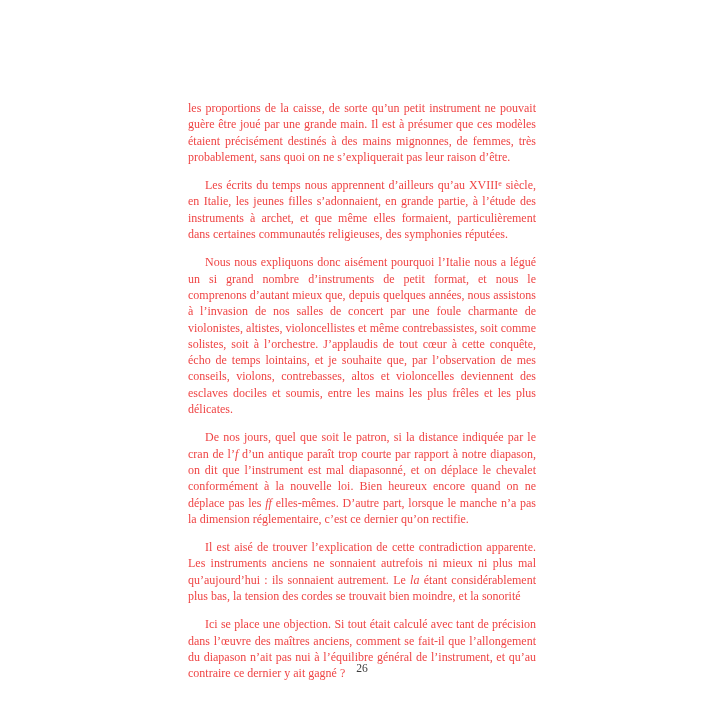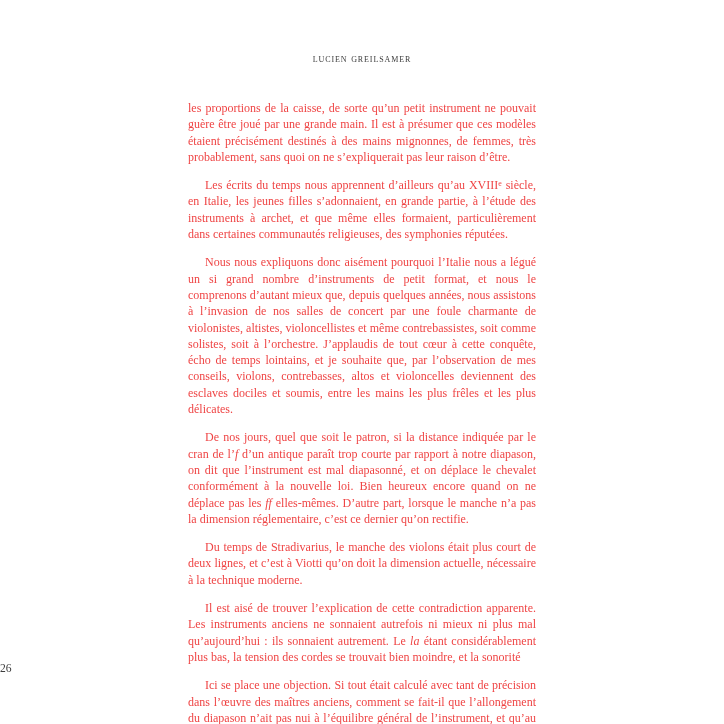--- a/index.html
+++ b/index.html
@@ -74,39 +74,38 @@
     vertical-align: 0.42em;
     line-height: 0;
   }
 
   
   .folio {
     position: absolute;
     left: 0;
     right: 0;
     top: 662px;
+    text-align: center;
     font-size: 11.6px;
     color: #3d3d3d;
   }
 
   
   .page * { text-rendering: optimizeLegibility; }
 </style>
 </head>
 <body>
 
 <div class="page">
 
-  <div class="running-head">Lucien Greilsamer</div>
 
   <div class="textblock">
       <p class="para first-block">les proportions de la caisse, de sorte qu’un petit instrument ne pouvait guère être joué par une grande main. Il est à présumer que ces modèles étaient précisément destinés à des mains mignonnes, de femmes, très probablement, sans quoi on ne s’expliquerait pas leur raison d’être.</p>
       <p class="para">Les écrits du temps nous apprennent d’ailleurs qu’au XVIII<span class="sup">e</span> siècle, en Italie, les jeunes filles s’adonnaient, en grande partie, à l’étude des instruments à archet, et que même elles formaient, particulièrement dans certaines communautés religieuses, des symphonies réputées.</p>
       <p class="para">Nous nous expliquons donc aisément pourquoi l’Italie nous a légué un si grand nombre d’instruments de petit format, et nous le comprenons d’autant mieux que, depuis quelques années, nous assistons à l’invasion de nos salles de concert par une foule charmante de violonistes, altistes, violoncellistes et même contrebassistes, soit comme solistes, soit à l’orchestre. J’applaudis de tout cœur à cette conquête, écho de temps lointains, et je souhaite que, par l’observation de mes conseils, violons, contrebasses, altos et violoncelles deviennent des esclaves dociles et soumis, entre les mains les plus frêles et les plus délicates.</p>
       <p class="para">De nos jours, quel que soit le patron, si la distance indiquée par le cran de l’<span class="it">f</span> d’un antique paraît trop courte par rapport à notre diapason, on dit que l’instrument est mal diapasonné, et on déplace le chevalet conformément à la nouvelle loi. Bien heureux encore quand on ne déplace pas les <span class="it">ff</span> elles-mêmes. D’autre part, lorsque le manche n’a pas la dimension réglementaire, c’est ce dernier qu’on rectifie.</p>
-      <p class="para">Du temps de Stradivarius, le manche des violons était plus court de deux lignes, et c’est à Viotti qu’on doit la dimension actuelle, nécessaire à la technique moderne.</p>
       <p class="para">Il est aisé de trouver l’explication de cette contradiction apparente. Les instruments anciens ne sonnaient autrefois ni mieux ni plus mal qu’aujourd’hui : ils sonnaient autrement. Le <span class="it">la</span> étant considérablement plus bas, la tension des cordes se trouvait bien moindre, et la sonorité</p>
       <p class="para">Ici se place une objection. Si tout était calculé avec tant de précision dans l’œuvre des maîtres anciens, comment se fait-il que l’allongement du diapason n’ait pas nui à l’équilibre général de l’instrument, et qu’au contraire ce dernier y ait gagné ?</p>
     </div>
 
   <div class="folio">26</div>
 
 </div>
 
 </body></html>

